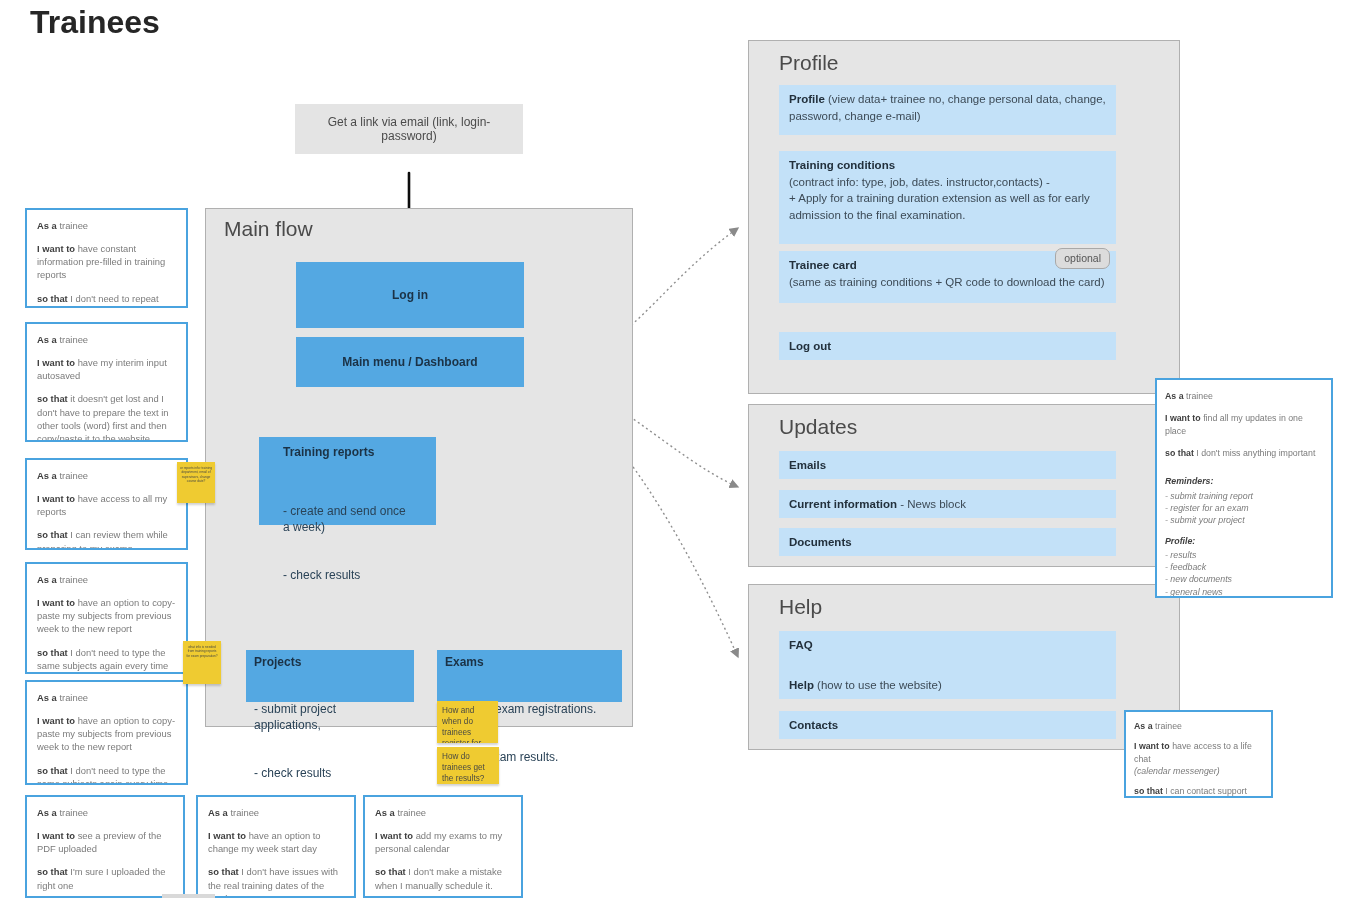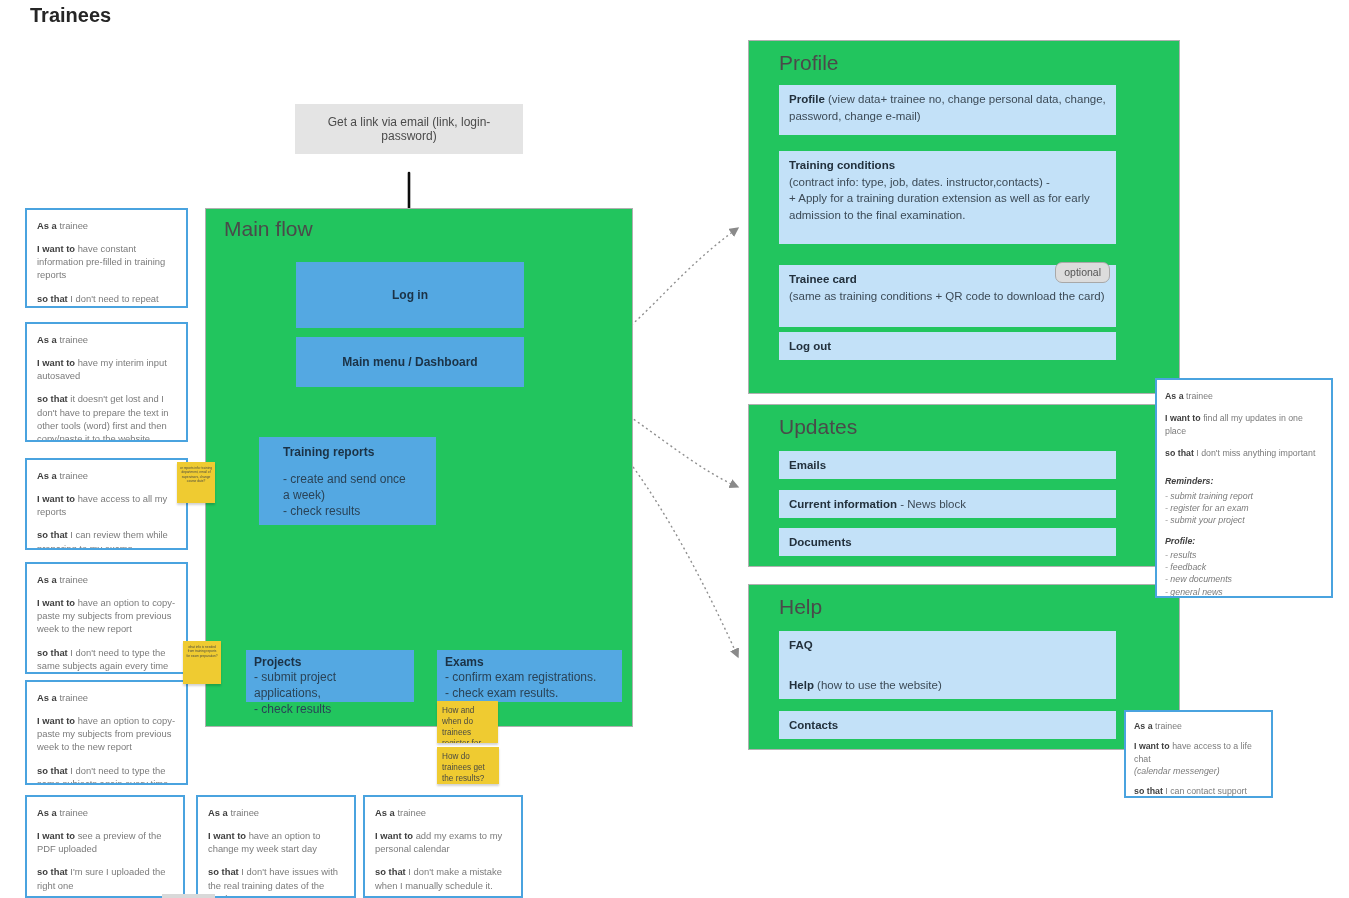--- a/index.html
+++ b/index.html
@@ -1,37 +1,37 @@
 <!DOCTYPE html>
 <html><head>
 <meta charset="utf-8">
 <style>
   html,body{margin:0;padding:0;background:#ffffff;}
   body{font-family:"Liberation Sans", sans-serif; -webkit-font-smoothing:antialiased;}
   #canvas{position:relative;width:1349px;height:898px;background:#fff;overflow:hidden;}
   .abs{position:absolute;box-sizing:border-box;}
 
   
-  .page-title{left:30px;top:4px;font-size:20px;font-weight:700;color:#262626;}
-
-  
-  .frame{border:1px solid #b0b0b0;background:#22c55e;}
+  .page-title{left:30px;top:4px;font-size:32px;font-weight:700;color:#262626;}
+
+  
+  .frame{border:1px solid #b0b0b0;background:#e5e5e5;}
   .frame-title{position:absolute;left:30px;top:10px;font-size:21px;font-weight:400;color:#4a4a4a;}
   .mainflow-title{position:absolute;left:18px;top:8px;font-size:21px;font-weight:400;color:#4a4a4a;}
 
   
   .graybox{background:#e4e4e4;color:#4b4b4b;font-size:12px;display:flex;align-items:center;justify-content:center;text-align:center;padding:4px 10px;}
 
   
   .flowbox{background:#54a8e2;color:#1b3246;}
   .flowbox.center{display:flex;align-items:center;justify-content:center;font-weight:700;font-size:12px;}
   .flowbox.listy{padding:8px 24px;font-size:12px;color:#2a4357;}
   .flowbox.listy .t{font-weight:700;color:#1b3246;display:block;}
   .flowbox.listy .gap{display:block;height:12px;}
-  .flowbox.listy .ln{display:block;line-height:1.35;}
+  .flowbox.listy .ln{display:block;line-height:1.35;margin-top:32px;}
 
   
   .prow{background:#c3e1f8;padding:6px 10px;font-size:11.5px;color:#3c4a56;line-height:1.45;}
   .prow .lbl{font-weight:700;color:#22303c;}
   .prow .desc{white-space:pre-line;}
   .badge{position:absolute;right:6px;top:-3px;background:#dcdcdc;border:1px solid #a8a8a8;border-radius:7px;font-size:10.5px;color:#555;padding:2px 8px;}
 
   
   .story{background:#fff;border:2px solid #4aa3df;padding:9px 10px;font-size:9.4px;line-height:1.4;color:#7b7b7b;overflow:hidden;}
   .story p{margin:0 0 10px 0;}
@@ -116,21 +116,21 @@
     <div class="frame-title">Profile</div>
     <div class="abs prow" style="left:30px;top:44px;width:337px;height:50px">
       <span class="lbl">Profile</span>
       <span class="desc">(view data+ trainee no, change personal data, change, password, change e-mail)</span>
     </div>
     <div class="abs prow" style="left:30px;top:110px;width:337px;height:93px">
       <span class="lbl">Training conditions</span><br>
       <span class="desc">(contract info: type, job, dates. instructor,contacts) -
 + Apply for a training duration extension as well as for early admission to the final examination.</span>
     </div>
-    <div class="abs prow" style="left:30px;top:224px;width:337px;height:62px">
+    <div class="abs prow" style="left:30px;top:210px;width:337px;height:52px">
       <span class="badge">optional</span>
       <span class="lbl">Trainee card</span><br>
       <span class="desc">(same as training conditions + QR code to download the card)</span>
     </div>
     <div class="abs prow" style="left:30px;top:291px;width:337px;height:28px">
       <span class="lbl">Log out</span>
     </div>
   </div>
 
   <div class="abs frame" style="left:748px;top:404px;width:432px;height:163px">

